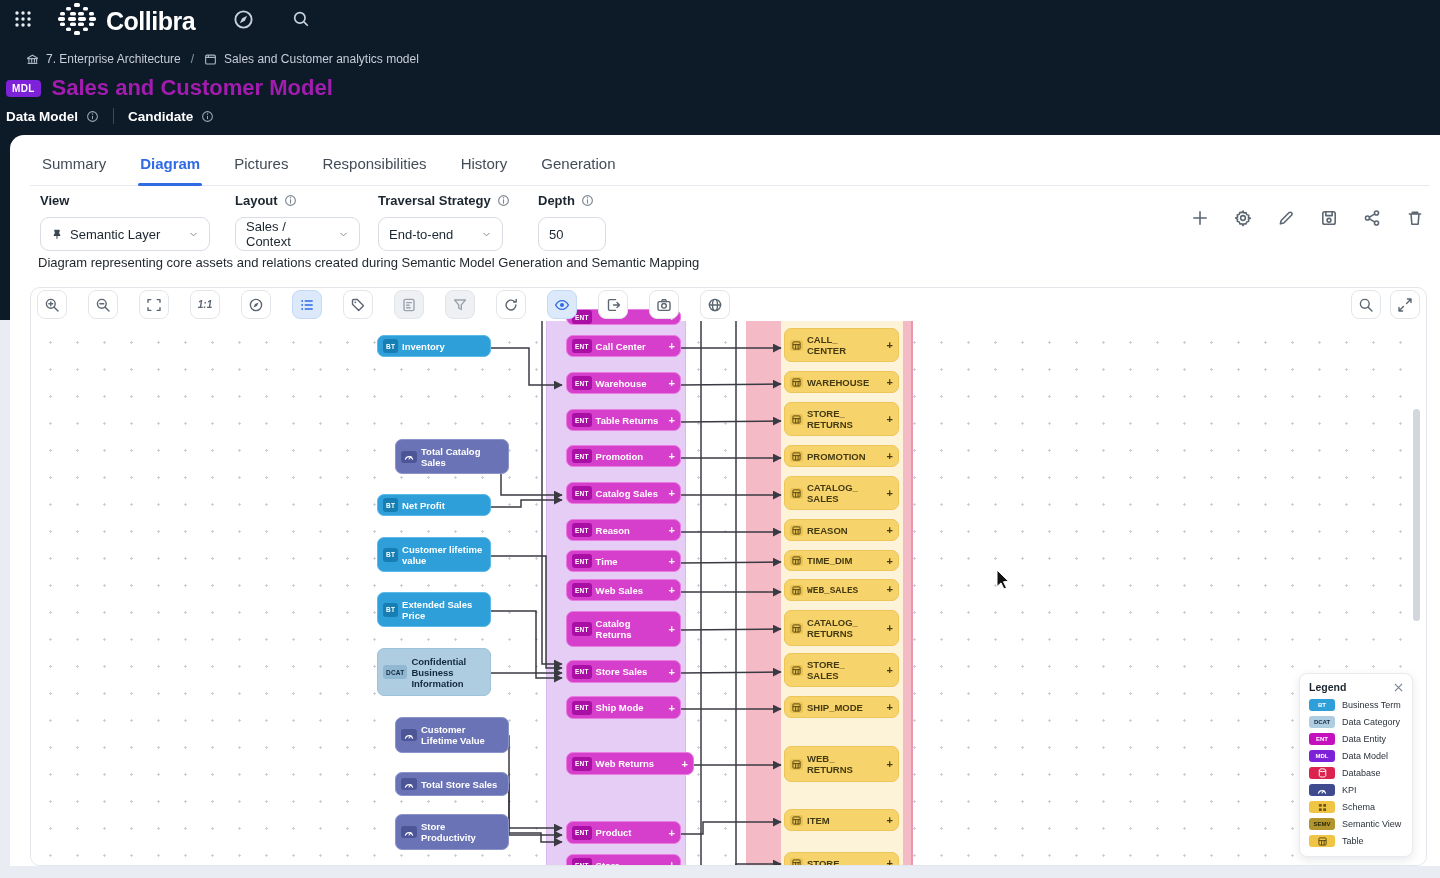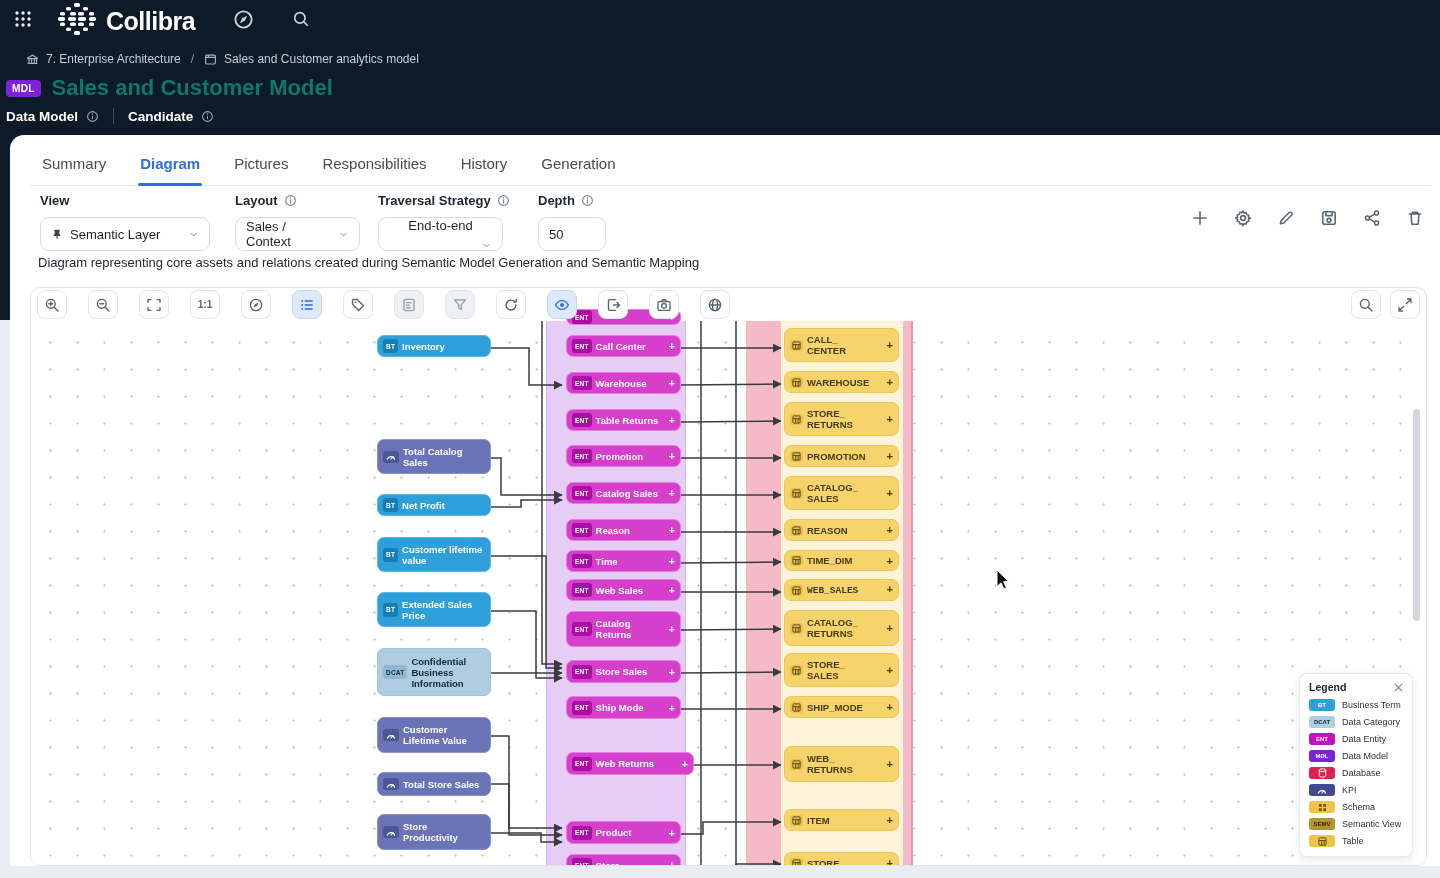--- a/index.html
+++ b/index.html
@@ -13,21 +13,21 @@
   .logo-mark { margin-left:26px; }
   .wordmark { font-size:25px; font-weight:700; letter-spacing:-0.5px; margin-left:10px; color:#fff; }
   .top-icon { margin-left:38px; color:#c9d2db; }
 
   .crumbs { position:absolute; left:26px; top:52px; display:flex; align-items:center; gap:7px; color:#c7ced8; font-size:12px; }
   .crumbs .sep { color:#8b96a3; margin:0 3px; }
   .crumb-icon { color:#aab4c0; display:flex; }
 
   .title-row { position:absolute; left:6px; top:75px; display:flex; align-items:center; gap:11px; }
   .mdl-badge { background:#7d22d8; color:#fff; font-size:10px; font-weight:800; padding:3px 6px; border-radius:4px; letter-spacing:.3px; }
-  .page-title { color:#0f766e; font-size:22px; font-weight:700; }
+  .page-title { color:#a21caf; font-size:22px; font-weight:700; }
 
   .meta-row { position:absolute; left:6px; top:108px; display:flex; align-items:center; gap:8px; color:#fff; font-size:13.5px; font-weight:700; }
   .meta-row .divider { width:1px; height:16px; background:#3c4b5c; margin:0 6px; }
   .info-i { color:#9aa6b3; display:flex; }
 
   
   .content-card { position:absolute; left:10px; top:135px; width:1430px; height:731px; background:#fff; border-top-left-radius:14px; }
 
   .tabs { position:absolute; left:20px; top:12px; right:10px; height:39px; display:flex; gap:30px; border-bottom:1px solid #e7eaee; padding:0 0 0 10px; }
   .tab { font-size:15px; color:#434c57; font-weight:400; padding:8px 2px; cursor:pointer; position:relative; }
@@ -41,41 +41,41 @@
   .ctl-box .chev { margin-left:auto; color:#7d8793; display:flex; }
   .pin { color:#3a4552; display:flex; }
 
   .desc { position:absolute; left:28px; top:120px; font-size:13px; color:#23292f; }
 
   .actions { position:absolute; right:16px; top:74px; display:flex; gap:25px; color:#5b6672; }
   .actions .act { cursor:pointer; display:flex; }
 
   
   .canvas-card { position:absolute; left:20px; top:152px; width:1397px; height:579px; border:1px solid #e2e6ea; border-radius:10px; overflow:hidden; background:#fff; }
-  .cv-toolbar { position:absolute; left:6px; top:2px; display:flex; gap:21px; z-index:8; }
+  .cv-toolbar { position:absolute; left:6px; top:2px; display:flex; gap:21px; z-index:8;font-style:italic; }
   .cv-toolbar-right { position:absolute; right:6px; top:2px; display:flex; gap:9px; z-index:8; }
   .tool-btn { width:30px; height:29px; border:1px solid #e2e6ea; border-radius:8px; background:#fff; color:#5b6672; display:flex; align-items:center; justify-content:center; cursor:pointer; font-size:10px; font-weight:700; }
   .tool-btn.active { background:#dce9fb; border-color:#c3d9f7; color:#2f6be4; }
   .tool-btn.disabled { background:#eef0f3; color:#9aa3ad; cursor:default; }
 
   .canvas { position:absolute; left:0; top:33px; width:1395px; height:546px; background:#fff;
             background-image:radial-gradient(#cbd0d8 1px, transparent 1.2px); background-size:27px 27px; background-position:6px 8px; }
   .panel { position:absolute; top:0; height:546px; }
   .panel-purple { left:515px; width:140px; background:#e6cdf6; border-left:1px solid #d9b9ee; border-right:1px solid #d9b9ee; }
   .panel-pink { left:715px; width:167px; background:#f4bac6; border-right:2px solid #eb97ab; }
   .panel-cream { left:750px; width:122px; background:#fcf3d8; }
   .edges { position:absolute; left:0; top:0; z-index:3; }
 
   .node { position:absolute; border-radius:7px; display:flex; align-items:center; gap:4px; padding:2px 5px; font-size:9.5px; font-weight:700; line-height:11px; z-index:4; white-space:pre-line; cursor:pointer; }
   .node .lbl { flex:1; }
   .node .plus { margin-left:auto; font-size:11px; font-weight:800; line-height:10px; }
   .nbadge { font-size:6.5px; font-weight:800; padding:1.5px 3px; border-radius:3px; flex:0 0 auto; letter-spacing:.2px; display:flex; align-items:center; justify-content:center; }
   .node-bt { background:#2e9fd9; border:1px solid #5cb9e8; color:#fff; }
   .node-bt .nbadge { background:#177eb4; color:#fff; }
-  .node-kpi { background:#6a73b5; border:1px solid #8b93c9; color:#fff; }
+  .node-kpi { background:#6a73b5; border:1px solid #8b93c9; color:#fff;margin-left:18px; }
   .node-kpi .nbadge { background:#4c5596; color:#fff; }
   .node-dcat { background:#aecde1; border:1px solid #9dc2da; color:#14283c; }
   .node-dcat .nbadge { background:#90b8d3; color:#14283c; }
   .node-ent { background:#d63fcb; border:1px solid #e97ce0; color:#fff; }
   .node-ent .nbadge { background:#a90fa4; color:#fff; }
   .node-table { background:#f7d36c; border:1px solid #eec558; color:#443a11; }
   .node-table .nbadge { background:#eac251; color:#443a11; padding:1px 2px; }
 
   
   .legend { position:absolute; right:13px; top:352px; width:114px; background:#fff; border:1px solid #e8eaee; border-radius:8px; box-shadow:0 3px 10px rgba(20,30,45,.10); z-index:7; padding:7px 9px 9px; }
@@ -241,21 +241,21 @@
         <div class="ctl-label">
           <span>Traversal Strategy</span>
           <span class="info-i" style="color:#7d8793">
             <svg width="13" height="13" viewBox="0 0 16 16" fill="none" stroke="currentColor" stroke-width="1.4" stroke-linecap="round" stroke-linejoin="round">
               <circle cx="8" cy="8" r="6"></circle>
               <path d="M8 7.2v4"></path>
               <circle cx="8" cy="4.6" r=".9" fill="currentColor" stroke="none"></circle>
             </svg>
           </span>
         </div>
-        <div class="ctl-box" style="width: 125px; flex-direction: column;">
+        <div class="ctl-box" style="width: 125px;">
           <span>End-to-end</span>
           <span class="chev">
             <svg width="11" height="11" viewBox="0 0 16 16" fill="none" stroke="currentColor" stroke-width="1.4" stroke-linecap="round" stroke-linejoin="round">
               <path d="M4 6l4 4 4-4"></path>
             </svg>
           </span>
         </div>
       </div>
       <div class="ctl" style="left: 498px;">
         <div class="ctl-label">

